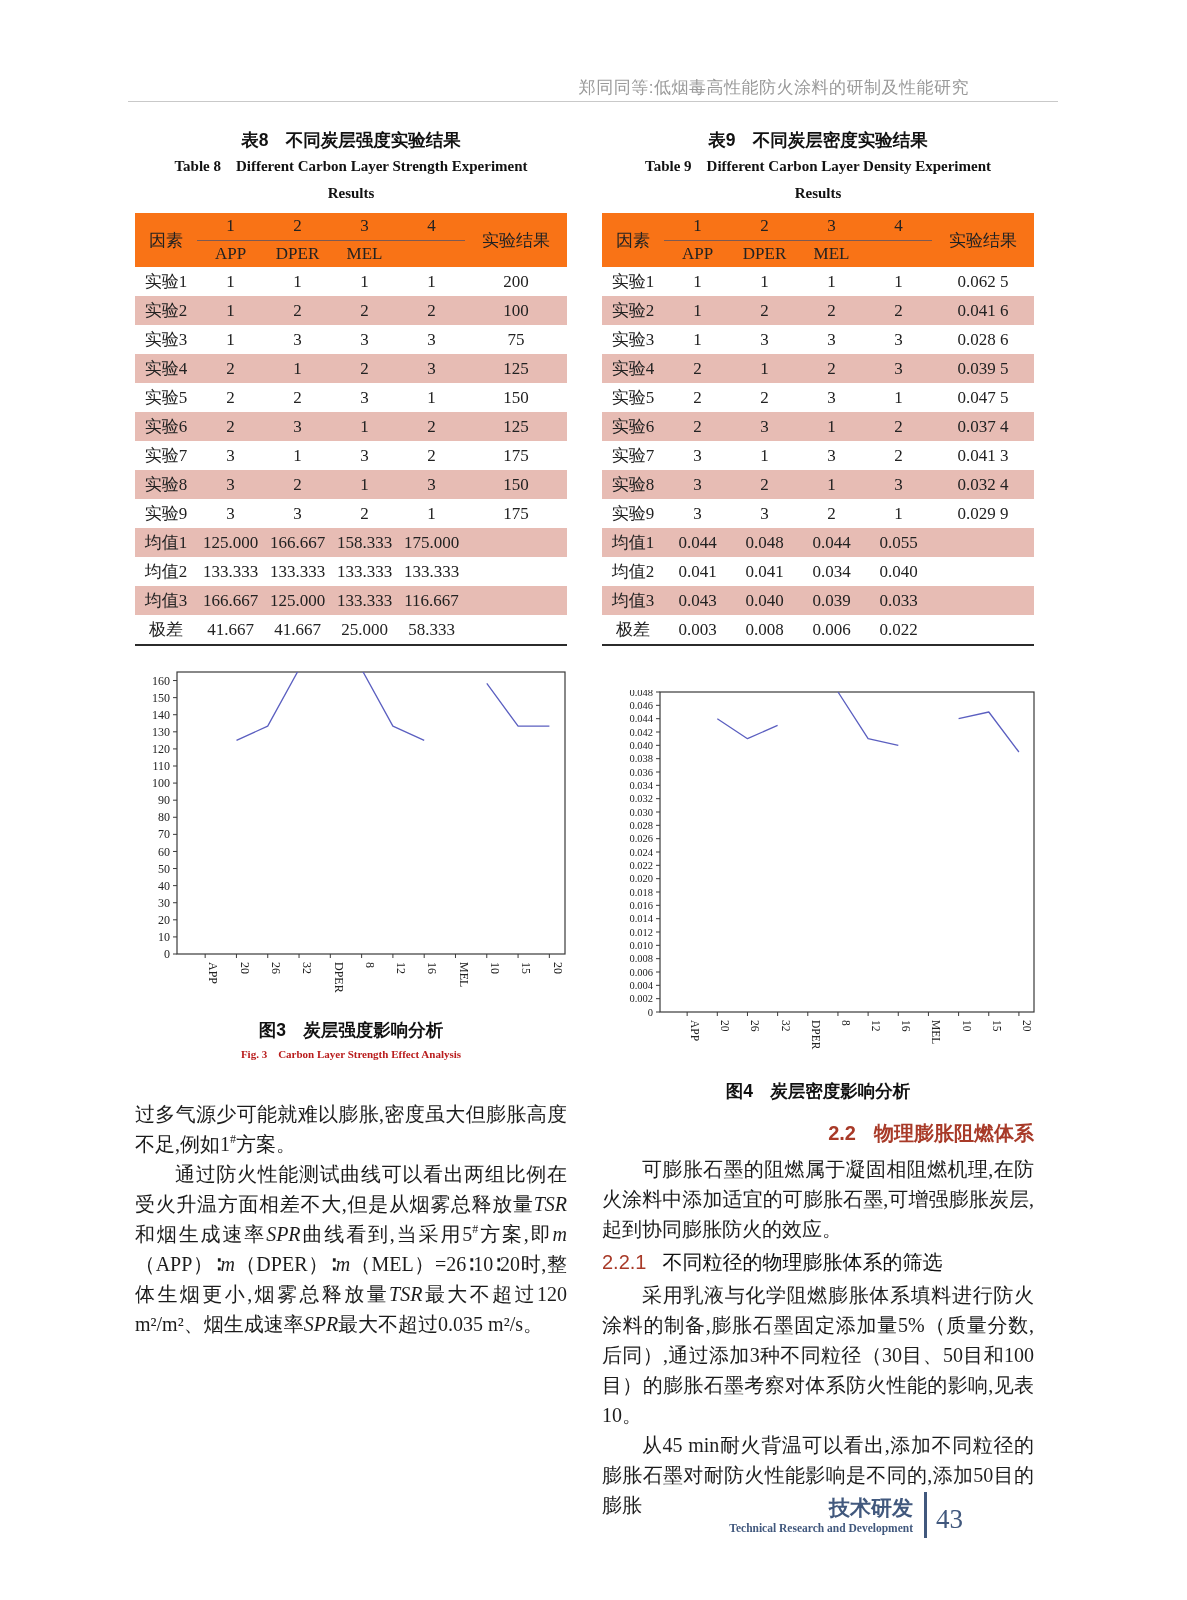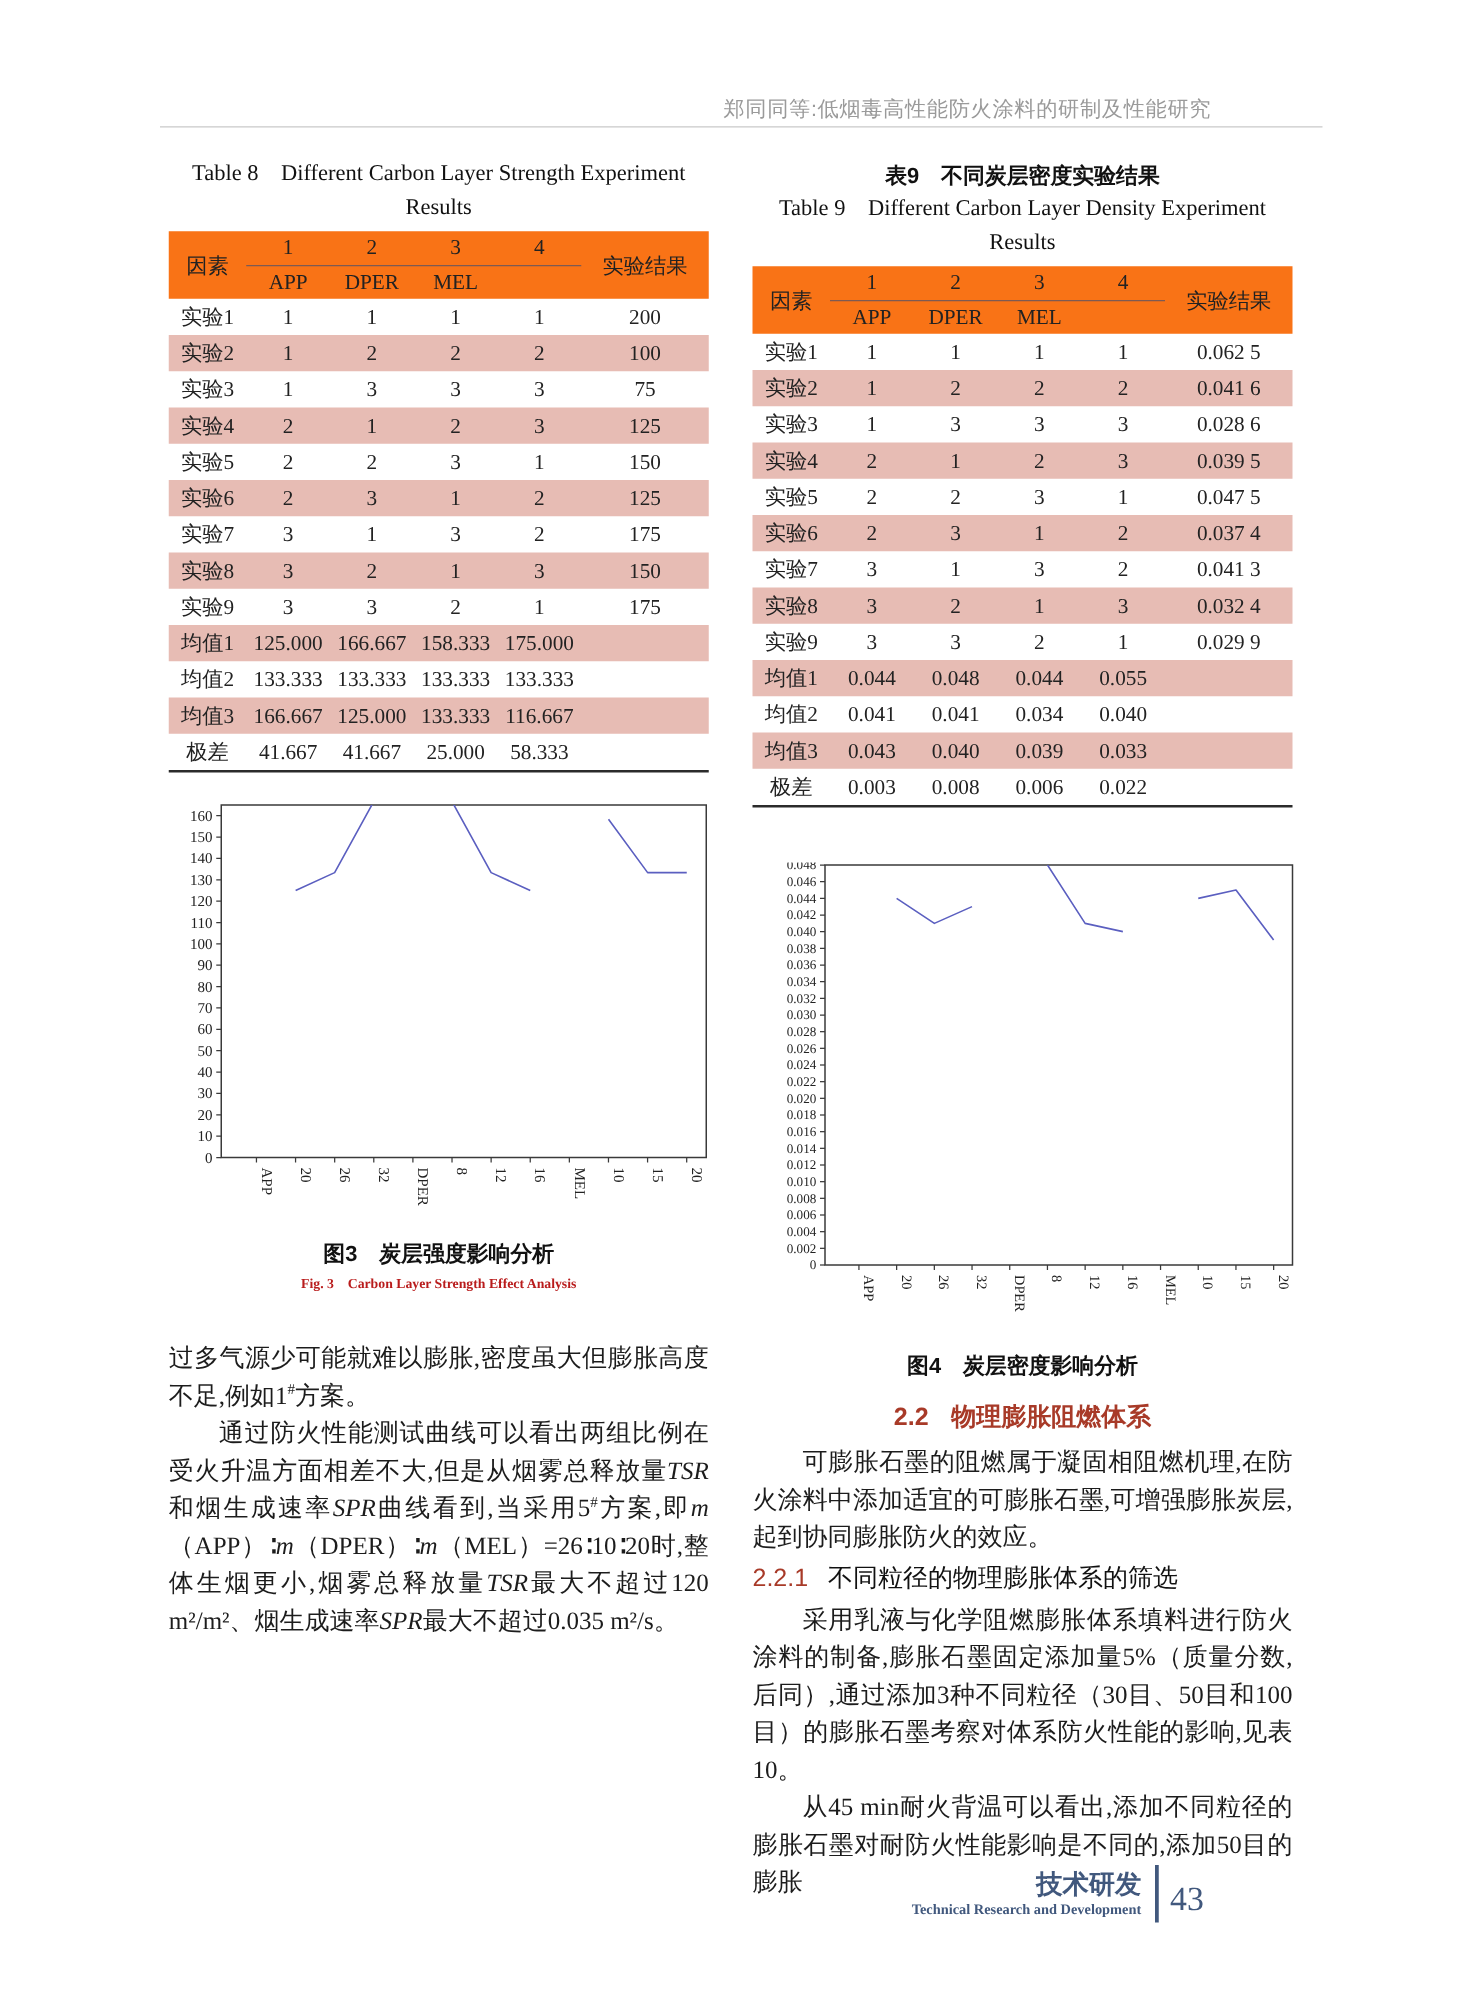--- a/index.html
+++ b/index.html
@@ -9,21 +9,21 @@
         font-family:"Liberation Sans","DejaVu Sans",sans-serif;
         font-size:17px;color:#9a9a9a;letter-spacing:.5px;}
   .head-rule{position:absolute;top:101px;left:128px;width:930px;height:1px;background:#c9c9c9;}
 
   .col{position:absolute;top:125px;width:432px;}
   .col-left{left:135px;}
   .col-right{left:602px;}
 
   .tbl-title-cn{font-family:"Liberation Sans","DejaVu Sans",sans-serif;font-weight:bold;
         font-size:17.5px;line-height:26px;text-align:center;color:#111;margin-top:2px;}
-  .tbl-title-en{font-weight:normal;font-size:18px;line-height:27px;text-align:center;color:#111;}
+  .tbl-title-en{font-weight:bold;font-size:15px;line-height:27px;text-align:center;color:#111;}
 
   .otable{margin-top:6px;border-bottom:2px solid #2b2b2b;font-size:17px;color:#222;}
   .thead{display:grid;grid-template-columns:62px 268px 102px;background:#f97316;height:54px;}
   .th-factor,.th-result{display:flex;align-items:center;justify-content:center;}
   .th-mid{display:flex;flex-direction:column;}
   .th-nums,.th-subs{flex:1;display:grid;grid-template-columns:repeat(4,1fr);align-items:center;text-align:center;}
   .th-nums{border-bottom:1px solid #7d5a53;}
   .trow{display:grid;grid-template-columns:62px repeat(4,67px) 102px;height:29px;align-items:center;text-align:center;}
   .trow.shade{background:#e7bcb4;}
 
@@ -33,21 +33,21 @@
   .fig-cap-cn{font-family:"Liberation Sans","DejaVu Sans",sans-serif;font-weight:bold;
         font-size:17.5px;line-height:22px;text-align:center;color:#111;margin-top:6px;}
   .fig-cap-en{font-weight:bold;font-size:11px;line-height:22px;text-align:center;color:#b91c1c;margin-top:2px;}
 
   .body-blocks{margin-top:34px;font-size:20px;line-height:30px;text-align:justify;}
   .body-blocks.tight{margin-top:8px;}
   .body-p{margin:0;}
   .body-p.indent{text-indent:2em;}
   .body-p sup{font-size:12px;line-height:0;}
   .section-h2{margin:18px 0 8px;font-family:"Liberation Sans","DejaVu Sans",sans-serif;
-        font-weight:bold;font-size:20px;line-height:26px;color:#a83a28;text-align:center;text-indent:0;}
+        font-weight:bold;font-size:20px;line-height:26px;color:#a83a28;text-align:right;text-indent:0;}
   .section-h2 .h-num{margin-right:18px;}
   .section-h3{margin:4px 0 4px;font-size:20px;line-height:28px;text-align:left;text-indent:0;}
   .section-h3 .h-num{color:#a83a28;font-family:"Liberation Sans","DejaVu Sans",sans-serif;margin-right:16px;}
   .section-h3 .h-title{color:#111;}
 
   .page-footer{position:absolute;top:1492px;right:135px;display:flex;align-items:center;color:#41587d;}
   .footer-labels{text-align:right;}
   .footer-cn{font-family:"Liberation Sans","DejaVu Sans",sans-serif;font-weight:bold;font-size:21px;line-height:24px;}
   .footer-en{font-weight:bold;font-size:11.5px;margin-top:2px;}
   .footer-bar{width:3px;height:46px;background:#41587d;margin:0 9px 0 11px;}
@@ -55,20 +55,21 @@
 </style>
 </head>
 <body>
 
 <div class="page">
 
   <div class="running-head">郑同同等:低烟毒高性能防火涂料的研制及性能研究</div>
   <div class="head-rule"></div>
 
   <section class="col col-left">
+    <div class="tbl-title-cn">表8　不同炭层强度实验结果</div>
     <div class="tbl-title-en">Table 8　Different Carbon Layer Strength Experiment</div>
     <div class="tbl-title-en">Results</div>
     <div class="otable">
         <div class="thead">
           <div class="th-factor">因素</div>
           <div class="th-mid">
             <div class="th-nums">
               <span>1</span>
               <span>2</span>
               <span>3</span>

